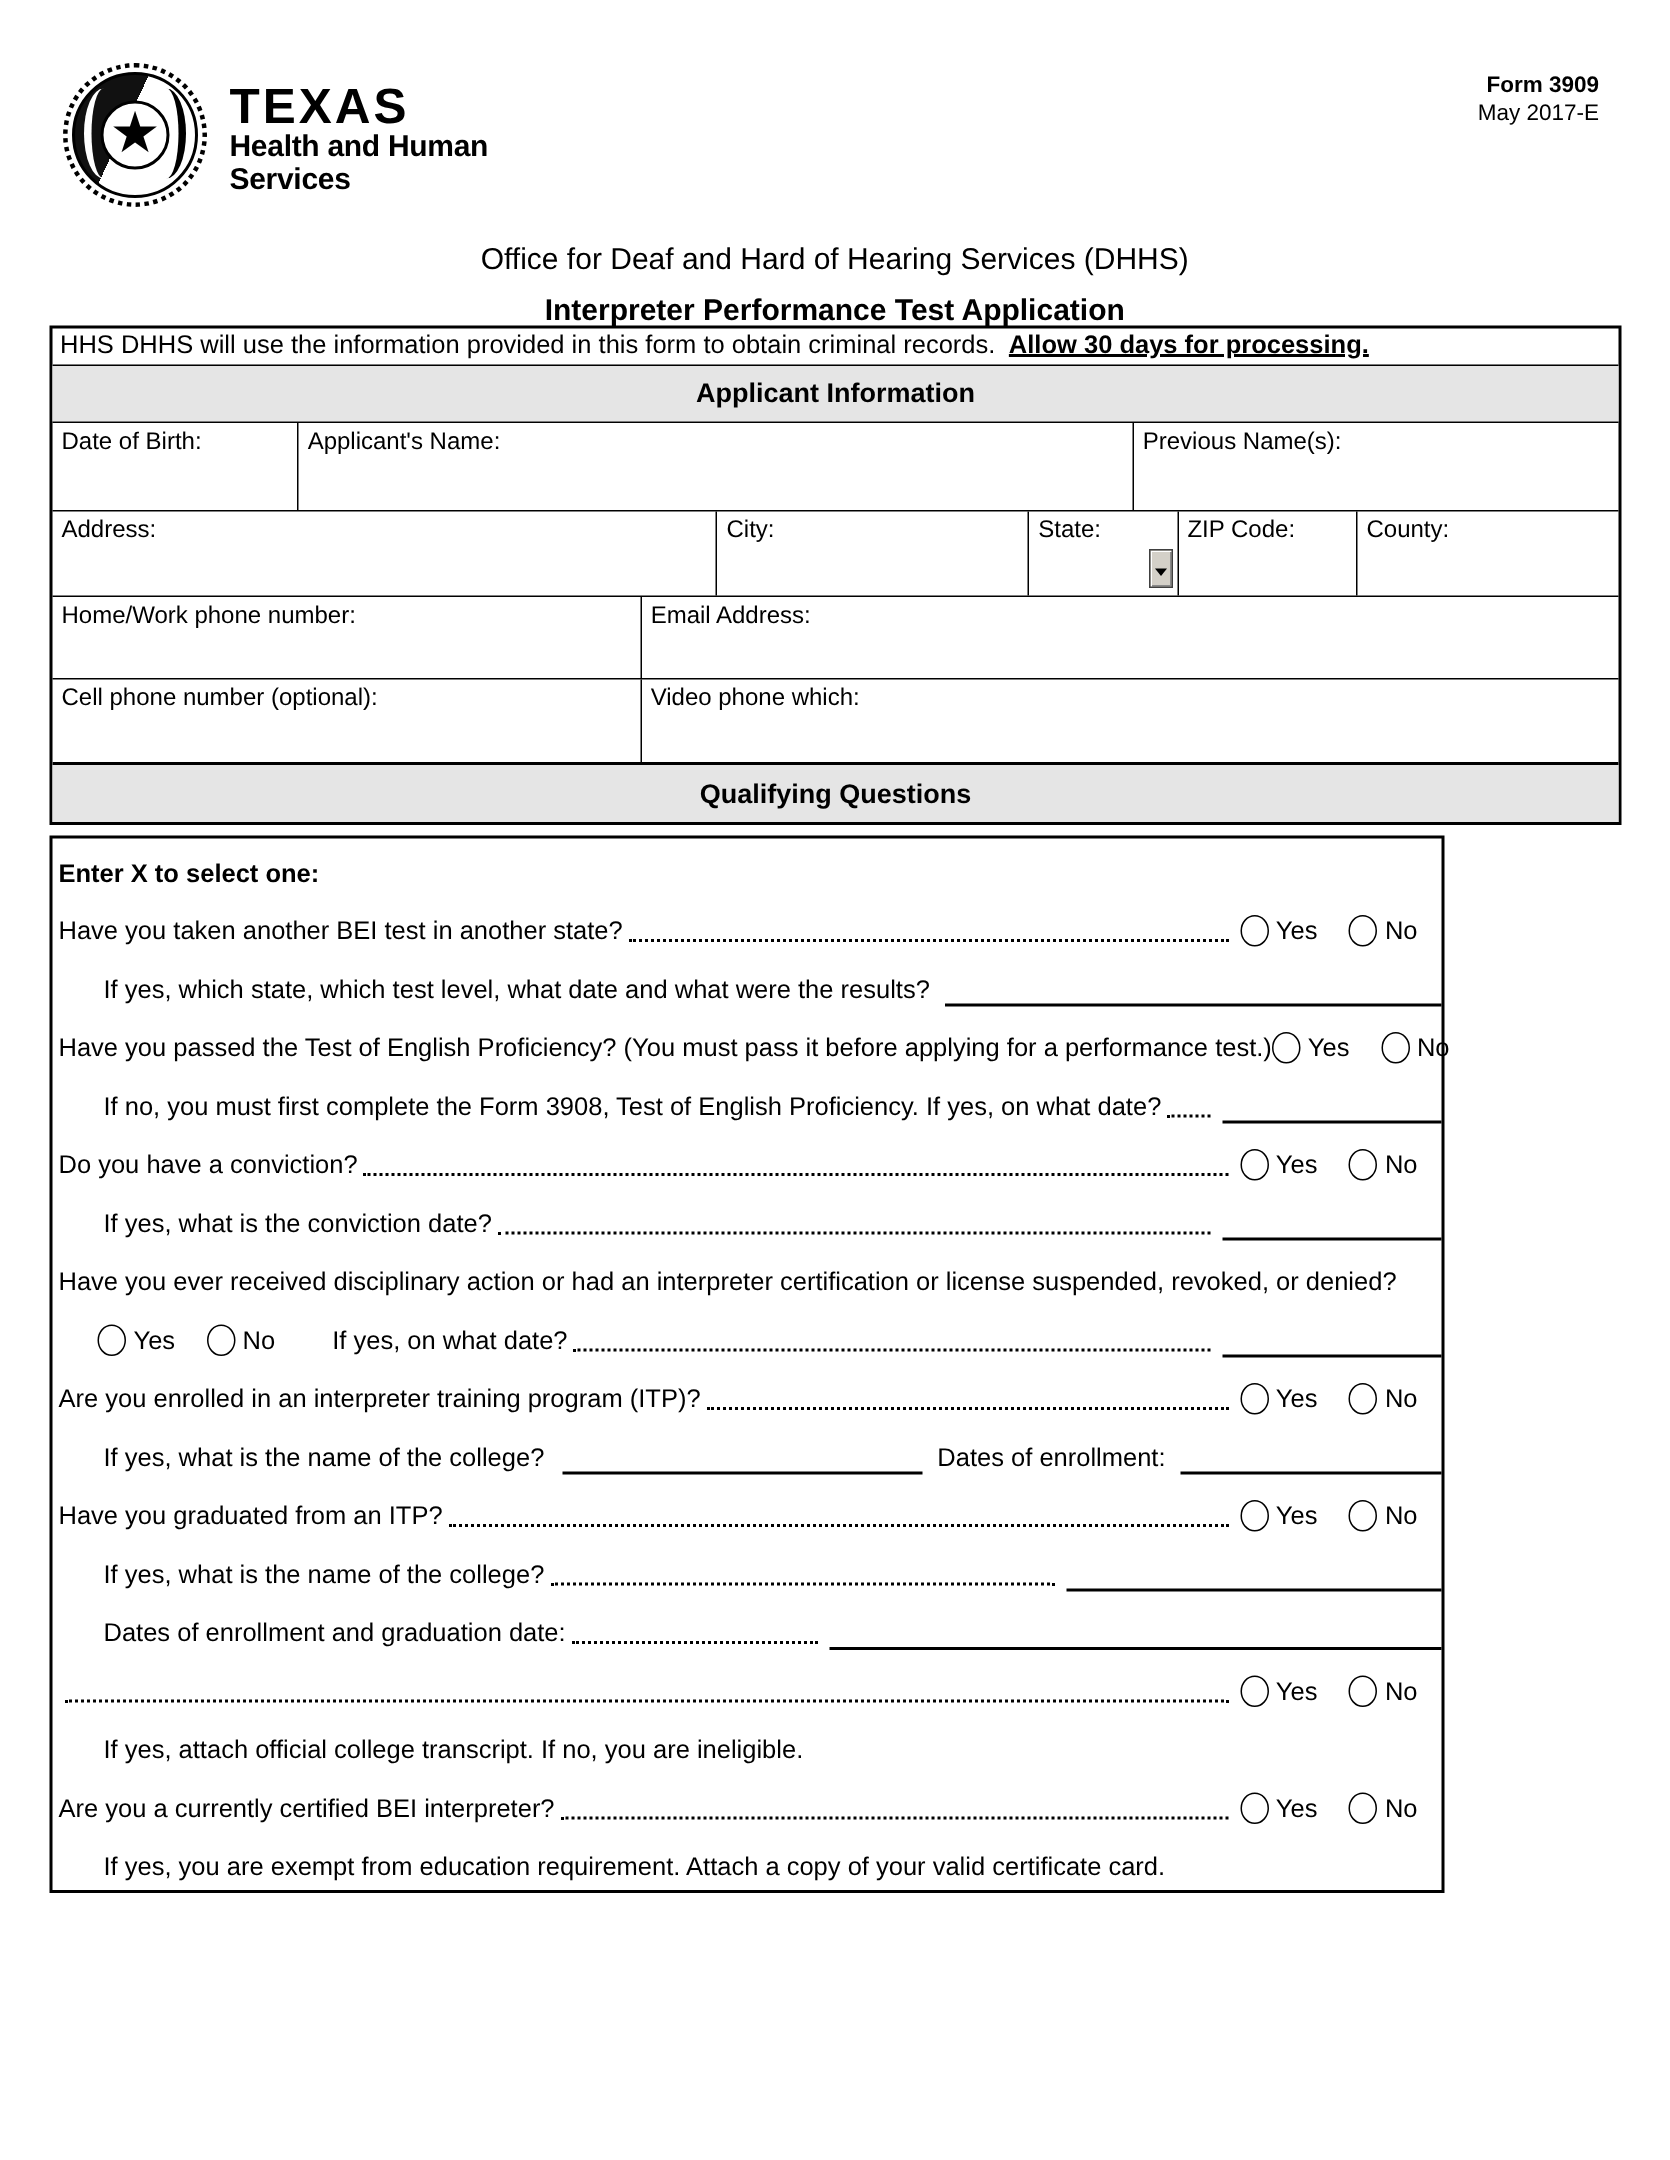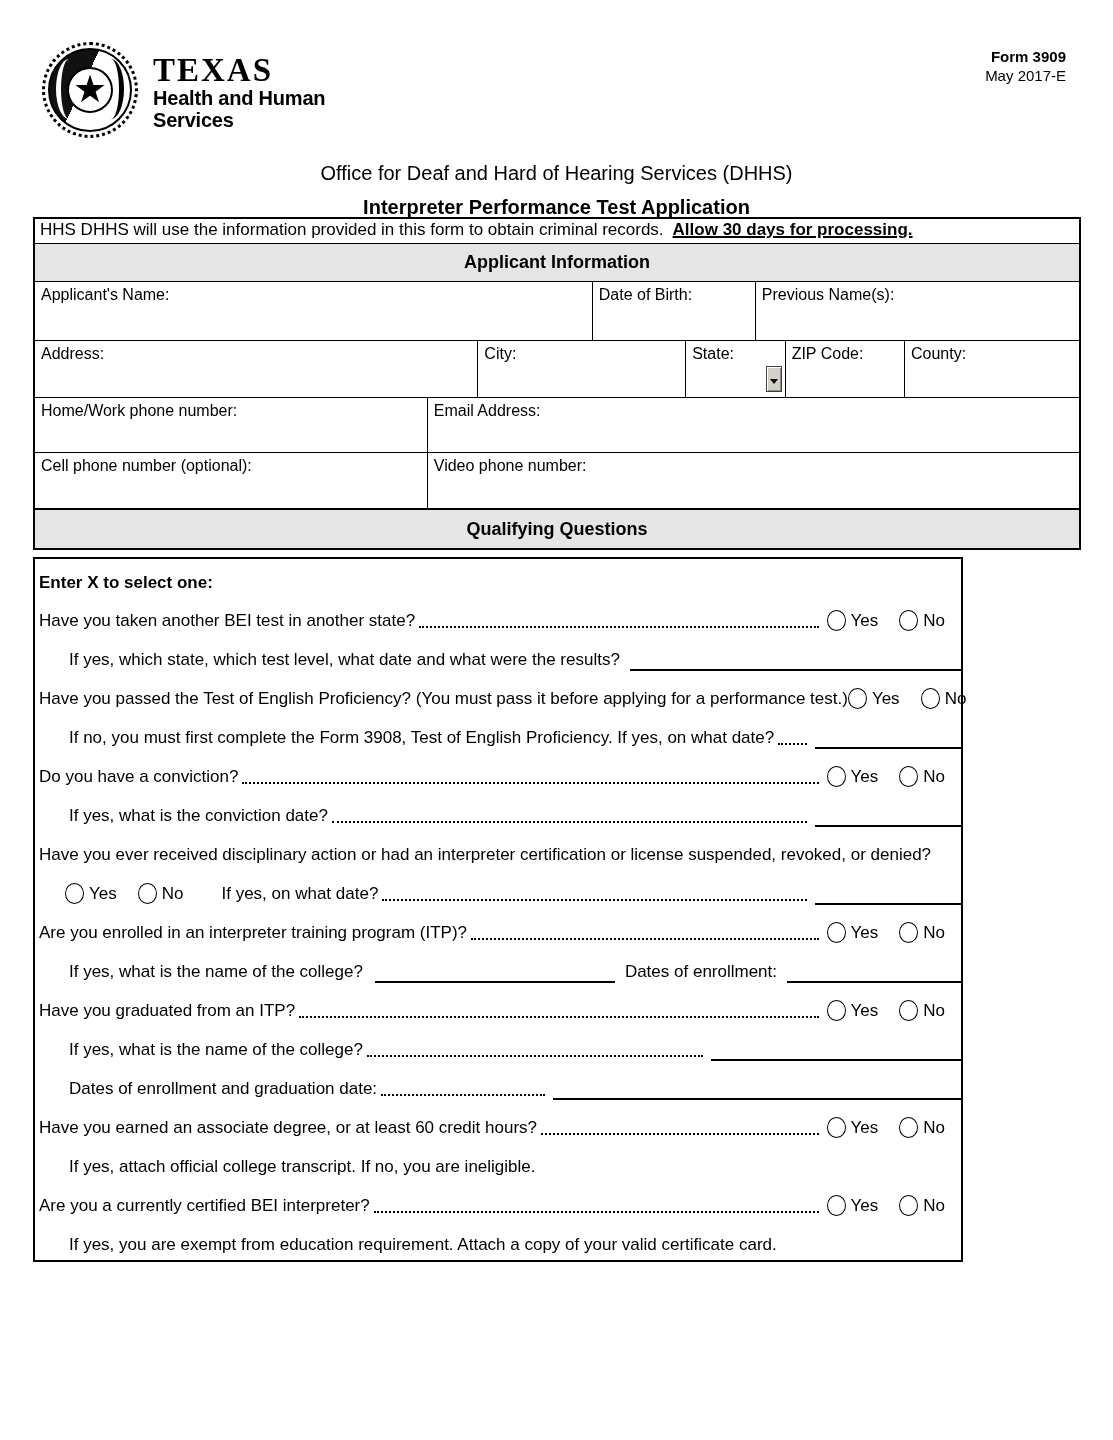--- a/index.html
+++ b/index.html
@@ -19,21 +19,21 @@
           background:linear-gradient(115deg,#111 42%,#fff 42%); overflow:hidden; }
   .laurel-l { position:absolute; left:6px; top:9px; width:26px; height:60px;
           border-left:5px solid #fff; border-radius:50% 0 0 50%; }
   .laurel-r { position:absolute; right:6px; top:9px; width:26px; height:60px;
           border-right:5px solid #000; border-radius:0 50% 50% 0; }
   .star-disc { position:absolute; left:50%; top:50%; transform:translate(-50%,-50%);
           width:46px; height:46px; border-radius:50%; background:#fff; border:2px solid #000;
           display:flex; align-items:center; justify-content:center; }
   .star { font-size:38px; line-height:38px; color:#000; margin-top:-3px; }
   .logo-text { padding-top:12px; }
-  .logo-texas { font-family:Liberation Serif, serif; font-weight:bold; font-size:33px;
+  .logo-texas { font-family:Liberation Sans, sans-serif; font-weight:bold; font-size:33px;
           letter-spacing:2px; line-height:1.0; }
   .logo-sub { font-weight:bold; font-size:20px; line-height:1.12; letter-spacing:-0.2px; }
 
   .form-meta { position:absolute; right:47px; top:48px; text-align:right; font-size:15px; line-height:1.25; }
   .form-meta .fm1 { font-weight:bold; }
 
   .titles { position:absolute; left:0; top:150px; width:1113px; text-align:center; }
   .title1 { font-size:20px;margin-top:12px; }
   .title2 { font-size:20px; font-weight:bold; margin-top:11px; }
 
@@ -116,25 +116,25 @@
   </div>
 
   <div class="formbox">
     <div class="notice">
       <span>HHS DHHS will use the information provided in this form to obtain criminal records.</span><b>Allow 30 days for processing.</b>
     </div>
 
     <div class="secthead ai">Applicant Information</div>
 
     <div class="trow r-name">
+      <div class="cell c-dob">
+        <span>Date of Birth:</span>
+      </div>
       <div class="cell c-name">
         <span>Applicant's Name:</span>
-      </div>
-      <div class="cell c-dob">
-        <span>Date of Birth:</span>
       </div>
       <div class="cell c-prev">
         <span>Previous Name(s):</span>
       </div>
     </div>
 
     <div class="trow r-addr">
       <div class="cell c-address">
         <span>Address:</span>
       </div>
@@ -162,21 +162,21 @@
       <div class="cell c-email">
         <span>Email Address:</span>
       </div>
     </div>
 
     <div class="trow r-ph2">
       <div class="cell c-homeph">
         <span>Cell phone number (optional):</span>
       </div>
       <div class="cell c-email">
-        <span>Video phone number:</span>
+        <span>Video phone which:</span>
       </div>
     </div>
 
     <div class="secthead qq">Qualifying Questions</div>
   </div>
 
   <div class="qbox">
 
     <div class="qline instruction">Enter X to select one:</div>
 
@@ -280,21 +280,20 @@
       <span class="uline u250"></span>
     </div>
 
     <div class="qline indent">
       <span>Dates of enrollment and graduation date:</span>
       <span class="leader"></span>
       <span class="uline u410"></span>
     </div>
 
     <div class="qline">
-      <span>Have you earned an associate degree, or at least 60 credit hours?</span>
       <span class="leader"></span>
       <span class="radio-group">
         <span class="radio"></span>
         <span class="radio-label">Yes</span>
         <span class="radio no-r"></span>
         <span class="radio-label">No</span>
       </span>
     </div>
 
     <div class="qline indent">

